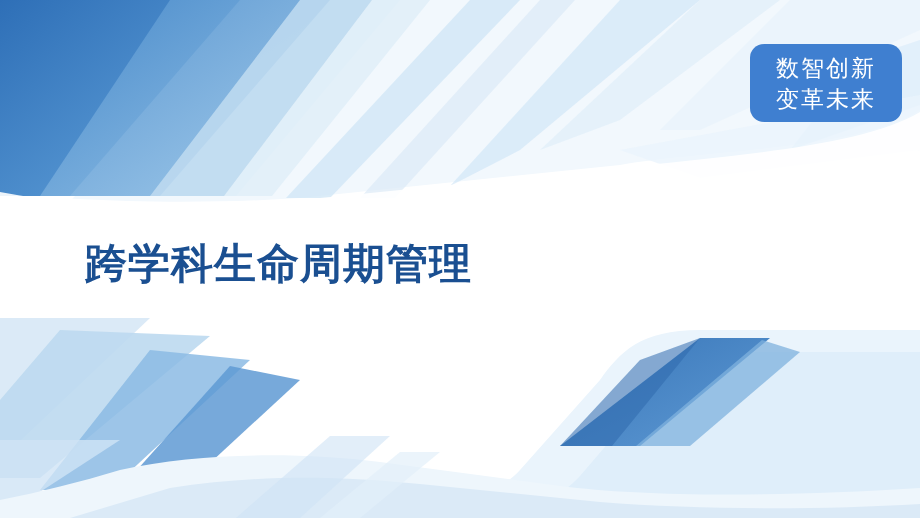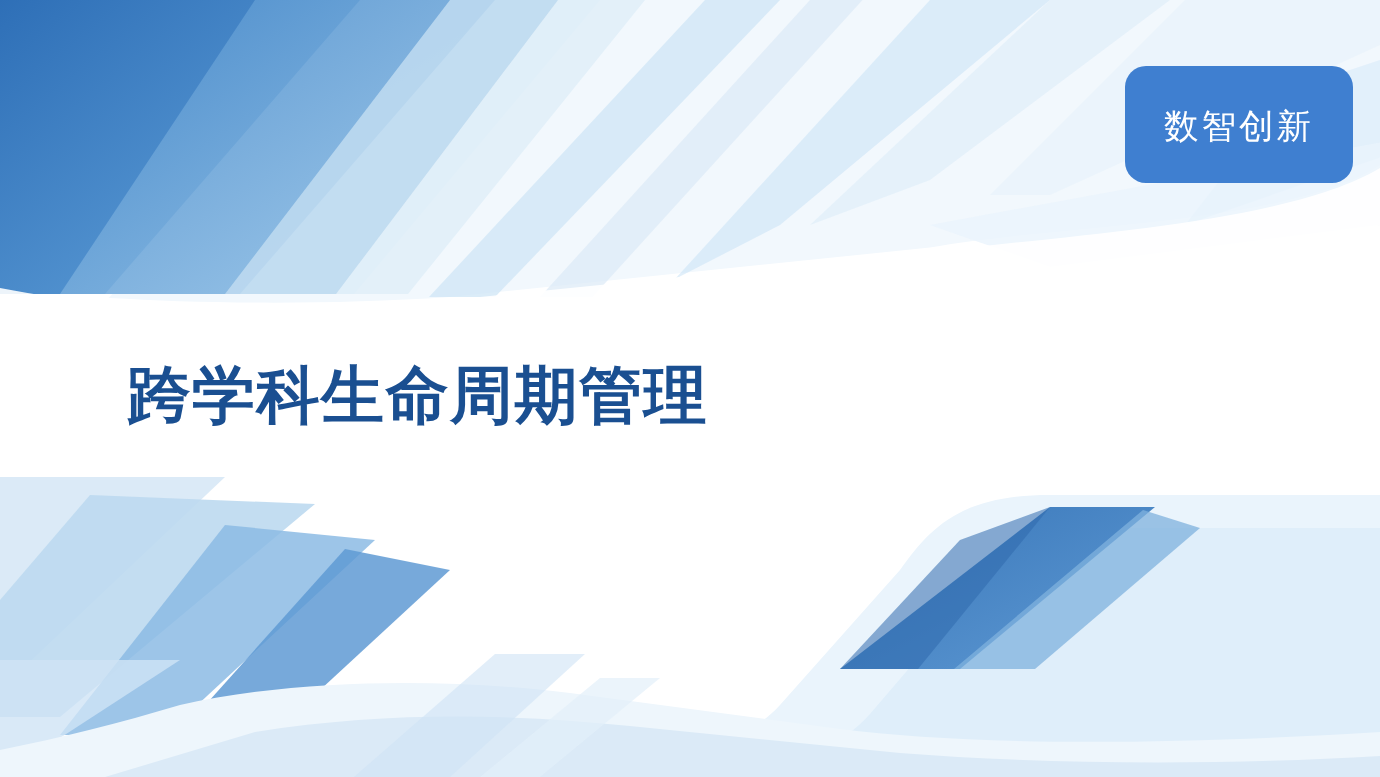--- a/index.html
+++ b/index.html
@@ -131,17 +131,18 @@
       <path d="M120,470 C200,452 300,452 380,462 L560,486 C640,496 760,498 920,488 L920,518 L0,518 L0,500 C40,492 80,482 120,470 Z" fill="#eef6fc"></path>
       <path d="M170,488 C260,474 340,476 420,484 L600,502 C700,510 820,510 920,504 L920,518 L70,518 Z" fill="#dbeaf7"></path>
 
       <path d="M330,436 L390,436 L300,518 L236,518 Z" fill="#cfe3f5" opacity="0.6"></path>
       <path d="M400,452 L440,452 L360,518 L320,518 Z" fill="#e3f0fa" opacity="0.7"></path>
     </g>
   </svg>
 
   <div id="badge">
     <div class="badge-line">数智创新</div>
+    <div class="badge-line">变革未来</div>
   </div>
 
   <div id="title">跨学科生命周期管理</div>
 
 </div>
 
 </body></html>

